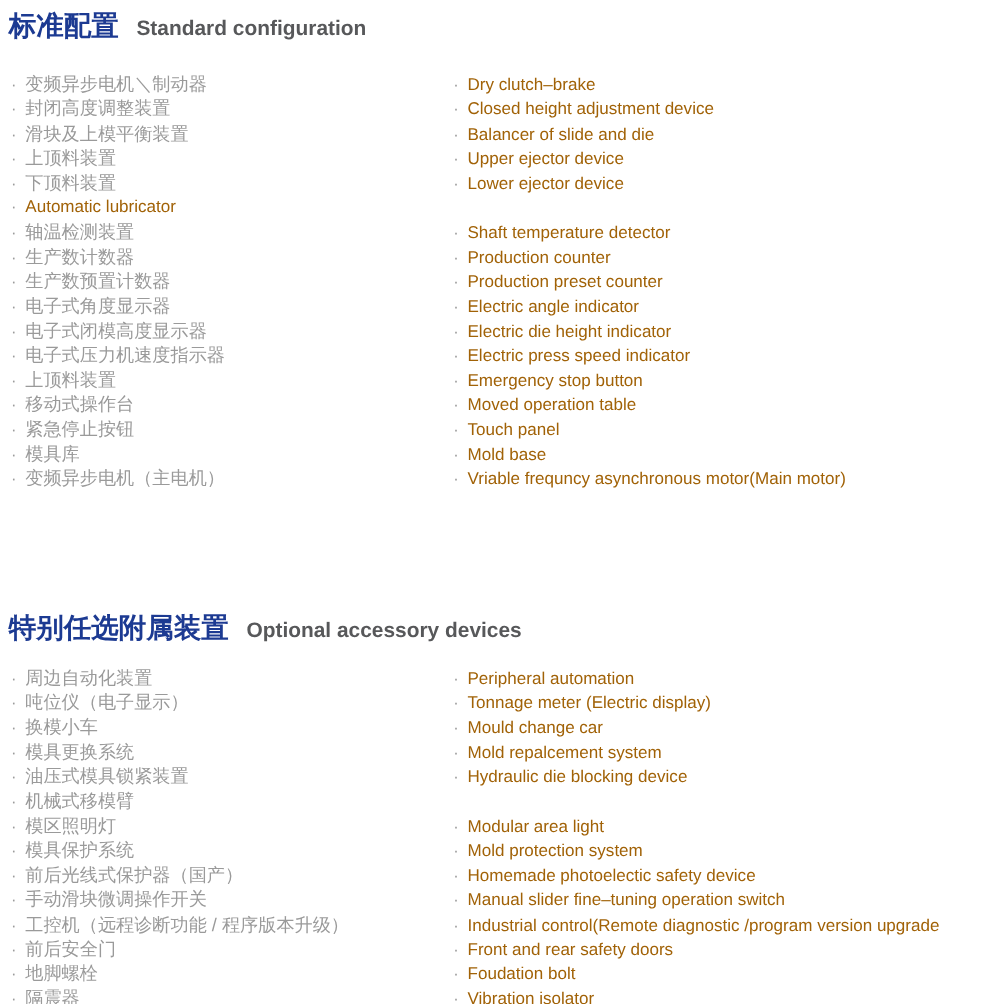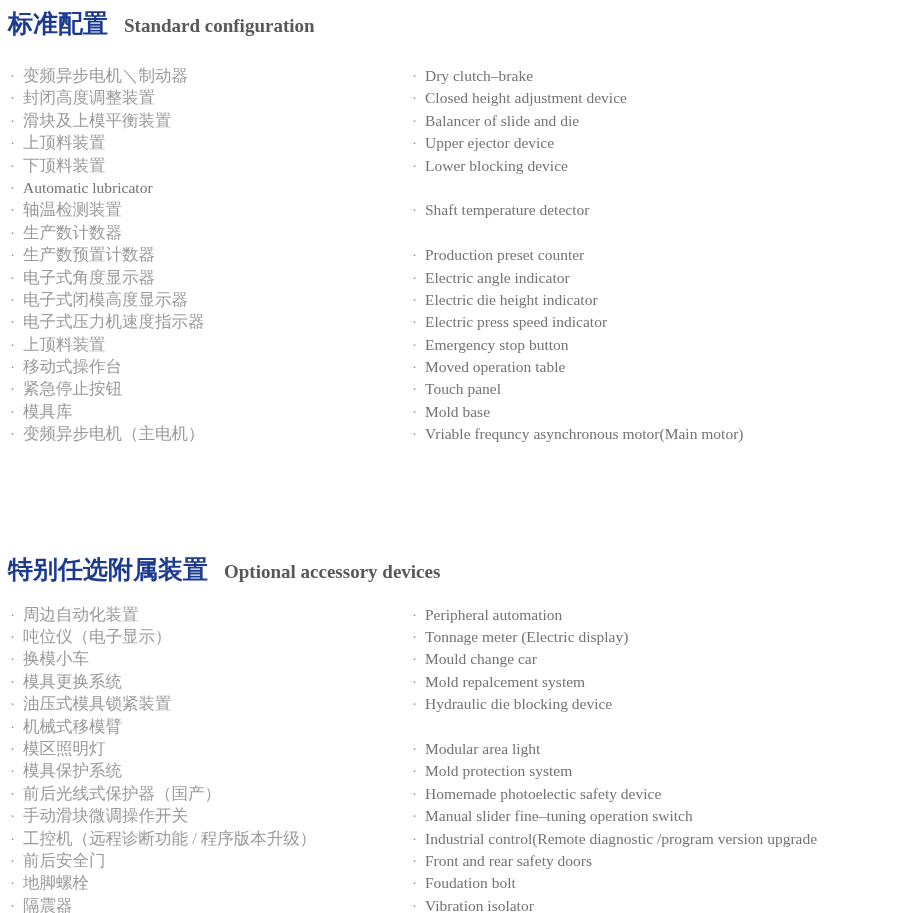--- a/index.html
+++ b/index.html
@@ -5,21 +5,20 @@
   html,body{margin:0;padding:0;background:#ffffff;}
   body{
     font-family:"Liberation Sans","DejaVu Sans",sans-serif;
     width:905px;height:913px;overflow:hidden;
   }
   .page{
     box-sizing:border-box;
     width:858px;height:913px;
     padding:10px 0 0 8px;
     background:#ffffff;
-    font-family:Liberation Serif, serif;
   }
   .sec-head{
     line-height:28px;
     white-space:nowrap;
   }
   .title-zh{
     font-size:25px;
     font-weight:700;
     color:#1c3a92;
   }
@@ -38,21 +37,21 @@
   }
   .cell{white-space:nowrap;}
   .cell.zh{flex:0 0 402px;width:402px;}
   .cell.en{flex:1;}
   .bullet{
     color:#9b9b9b;
     font-size:15px;
     margin:0 8px 0 2px;
   }
   .cell.zh .txt{font-size:16.5px;color:#9a9a9a;}
-  .cell.en .txt{font-size:15.5px;color:#737373;}
+  .cell.en .txt{font-size:15.5px;color:#a16207;}
   .sec2{margin-top:110px;}
   .sec2 .item-list{margin-top:17px;}
 </style>
 </head>
 <body>
 
 <div class="page">
 
   <section class="cfg-section sec1">
     <header class="sec-head">
@@ -94,21 +93,21 @@
           <div class="cell en">
             <span class="bullet">·</span><span class="txt">Upper ejector device</span>
           </div>
         </div>
 
         <div class="row">
           <div class="cell zh">
             <span class="bullet">·</span><span class="txt">下顶料装置</span>
           </div>
           <div class="cell en">
-            <span class="bullet">·</span><span class="txt">Lower blocking device</span>
+            <span class="bullet">·</span><span class="txt">Lower ejector device</span>
           </div>
         </div>
 
         <div class="row">
           <div class="cell en">
             <span class="bullet">·</span><span class="txt">Automatic lubricator</span>
           </div>
         </div>
 
         <div class="row">
@@ -116,20 +115,23 @@
             <span class="bullet">·</span><span class="txt">轴温检测装置</span>
           </div>
           <div class="cell en">
             <span class="bullet">·</span><span class="txt">Shaft temperature detector</span>
           </div>
         </div>
 
         <div class="row">
           <div class="cell zh">
             <span class="bullet">·</span><span class="txt">生产数计数器</span>
+          </div>
+          <div class="cell en">
+            <span class="bullet">·</span><span class="txt">Production counter</span>
           </div>
         </div>
 
         <div class="row">
           <div class="cell zh">
             <span class="bullet">·</span><span class="txt">生产数预置计数器</span>
           </div>
           <div class="cell en">
             <span class="bullet">·</span><span class="txt">Production preset counter</span>
           </div>

